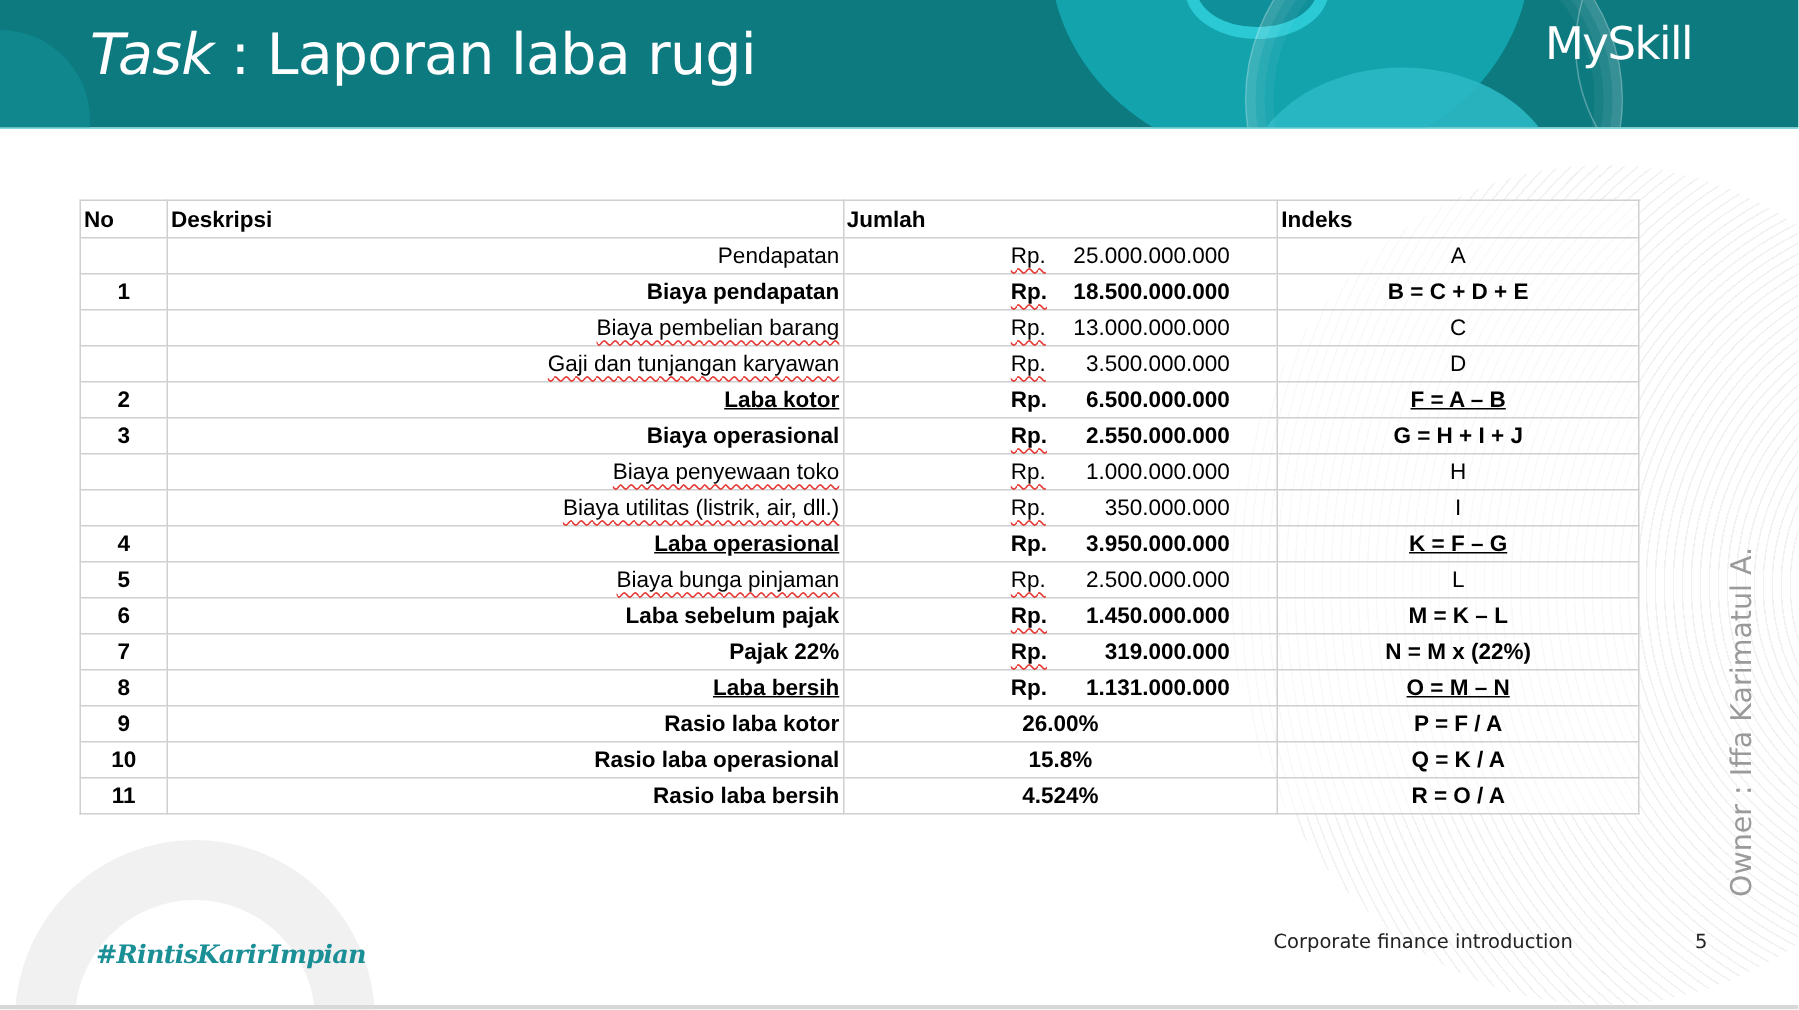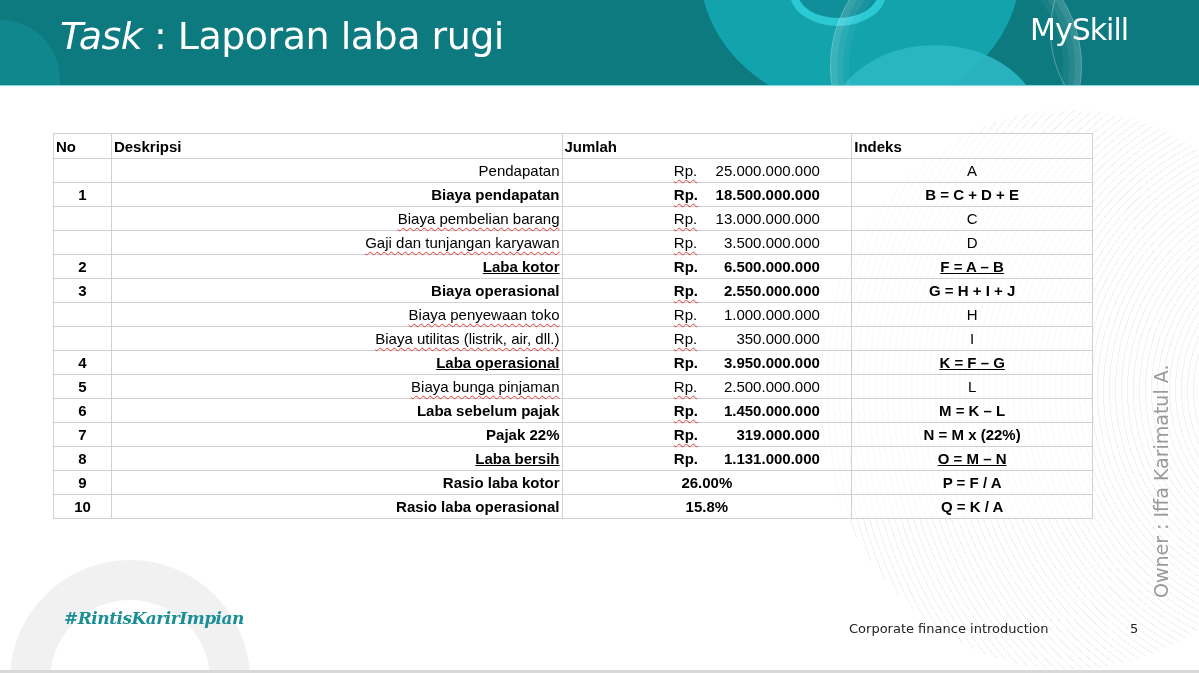--- a/index.html
+++ b/index.html
@@ -30,21 +30,21 @@
   td.amt { text-align:center; }
   td.idx { text-align:center; }
   .b { font-weight:bold; }
   .u { text-decoration:underline; }
   .sq { text-decoration: underline wavy #e53935; text-decoration-thickness:1px; text-underline-offset:3px; }
   .amt-inner { display:inline-block; width:146px; text-align:left; position:relative; left:16px; }
   .amt-inner .rp { display:inline-block; width:36px;margin-left:24px; }
   .amt-inner .num { display:inline-block; width:110px; text-align:right; }
 
   .owner { position:absolute; left:1150px; top:598px; transform-origin:left top; transform:rotate(-90deg); color:#9a9a9a; font-size:19px; font-family:"DejaVu Sans", sans-serif; white-space:nowrap; }
-  .hashtag { position:absolute; left:64px; top:608px; color:#1a8f96; font-size:17px; font-style:italic; font-family:"DejaVu Serif", serif; font-weight:bold; letter-spacing:-0.5px; }
+  .hashtag { position:absolute; left:64px; top:627px; color:#1a8f96; font-size:17px; font-style:italic; font-family:"DejaVu Serif", serif; font-weight:bold; letter-spacing:-0.5px; }
   .footer-course { position:absolute; left:849px; top:621px; color:#222; font-size:13px; font-family:"DejaVu Sans", sans-serif; }
   .footer-page { position:absolute; left:1130px; top:621px; color:#222; font-size:13px; font-family:"DejaVu Sans", sans-serif; }
   .bottom-line { position:absolute; left:0; top:670px; width:1199px; height:3px; background:#d8d8d8; }
 </style>
 </head>
 <body>
 
 <div class="header">
   <div class="bg-circle c6"></div>
   <div class="bg-circle c1"></div>
@@ -177,20 +177,26 @@
       <td class="idx b">P = F / A</td>
     </tr>
 
     <tr>
       <td class="no">10</td>
       <td class="desc b">Rasio laba operasional</td>
       <td class="amt b">15.8%</td>
       <td class="idx b">Q = K / A</td>
     </tr>
 
+    <tr>
+      <td class="no">11</td>
+      <td class="desc b">Rasio laba bersih</td>
+      <td class="amt b">4.524%</td>
+      <td class="idx b">R = O / A</td>
+    </tr>
   </tbody>
 </table>
 
 <div class="owner">Owner : Iffa Karimatul A.</div>
 <div class="hashtag">#RintisKarirImpian</div>
 <div class="footer-course">Corporate finance introduction</div>
 <div class="footer-page">5</div>
 <div class="bottom-line"></div>
 
 </body></html>

